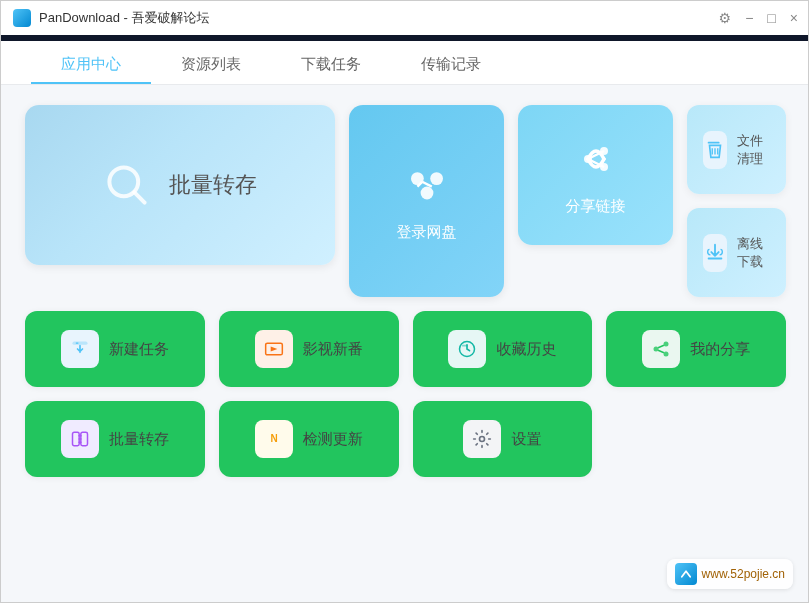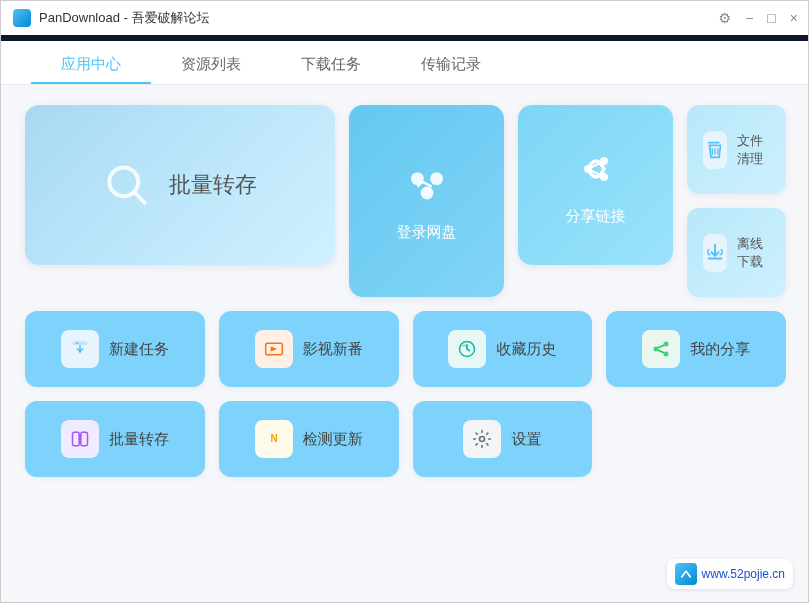--- a/index.html
+++ b/index.html
@@ -107,21 +107,21 @@
       display: flex;
       flex-direction: column;
       align-items: center;
       justify-content: center;
       gap: 14px;
       cursor: pointer;
       box-shadow: 0 2px 8px rgba(0,0,0,0.08);
     }
     .card-share {
       flex: 0 0 155px;
-      height: 160px;
+      height: 140px;
       background: linear-gradient(135deg, #7dd6f5 0%, #9ae2fc 100%);
       border-radius: 14px;
       display: flex;
       flex-direction: column;
       align-items: center;
       justify-content: center;
       gap: 14px;
       cursor: pointer;
       box-shadow: 0 2px 8px rgba(0,0,0,0.08);
     }
@@ -152,21 +152,21 @@
       font-size: 13px;
       color: #555;
     }
     .bottom-grid {
       display: grid;
       grid-template-columns: 1fr 1fr 1fr 1fr;
       grid-template-rows: auto auto;
       gap: 14px;
     }
     .grid-card {
-      background: #7dd3fc;
+      background: #22c55e;
       border-radius: 12px;
       display: flex;
       align-items: center;
       justify-content: center;
       gap: 10px;
       height: 76px;
       cursor: pointer;
       box-shadow: 0 1px 6px rgba(0,0,0,0.06);
       font-size: 15px;
       color: #444;
@@ -234,21 +234,21 @@
       background: linear-gradient(135deg, #4fc3f7, #0288d1);
       border-radius: 4px;
       display: flex;
       align-items: center;
       justify-content: center;
       color: white;
       font-size: 12px;
     }
     .bottom-logo-text {
       font-size: 12px;
-      color: #1d4ed8;
+      color: #a16207;
     }
     .svg-icon-lg {
       width: 48px;
       height: 48px;
     }
   </style>
 </head>
 <body>
 
 <div class="window window-wrap">

